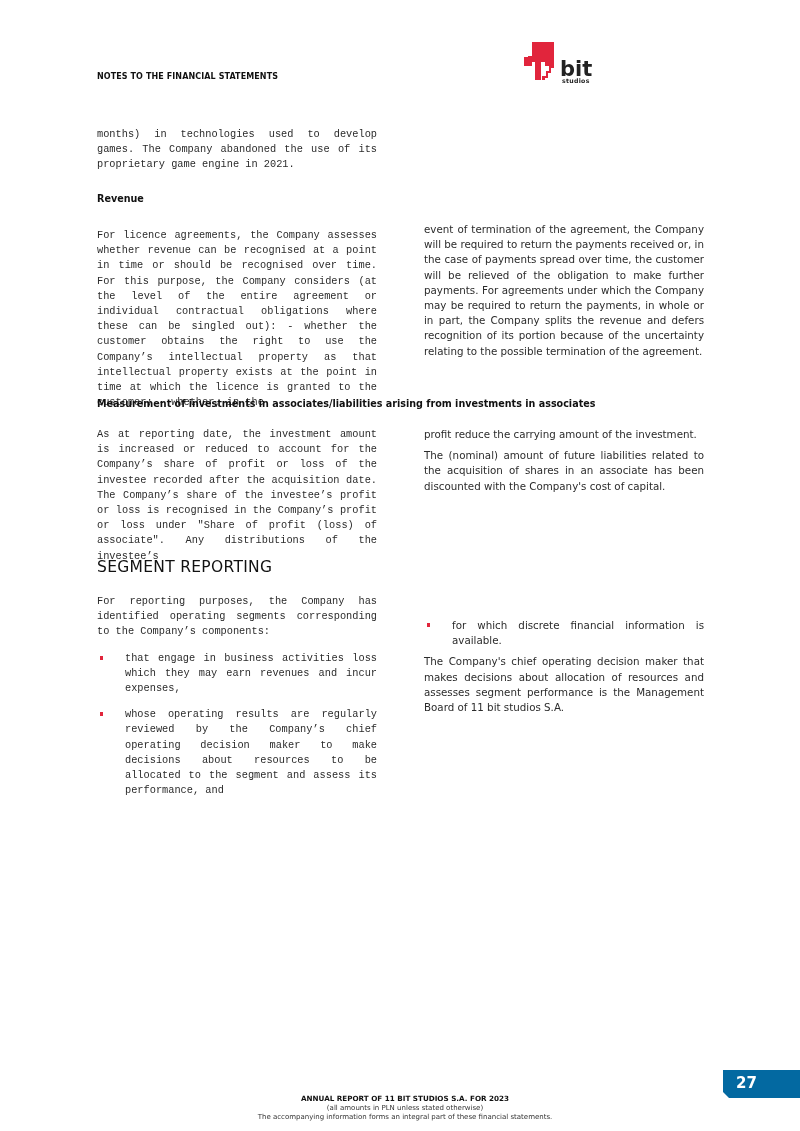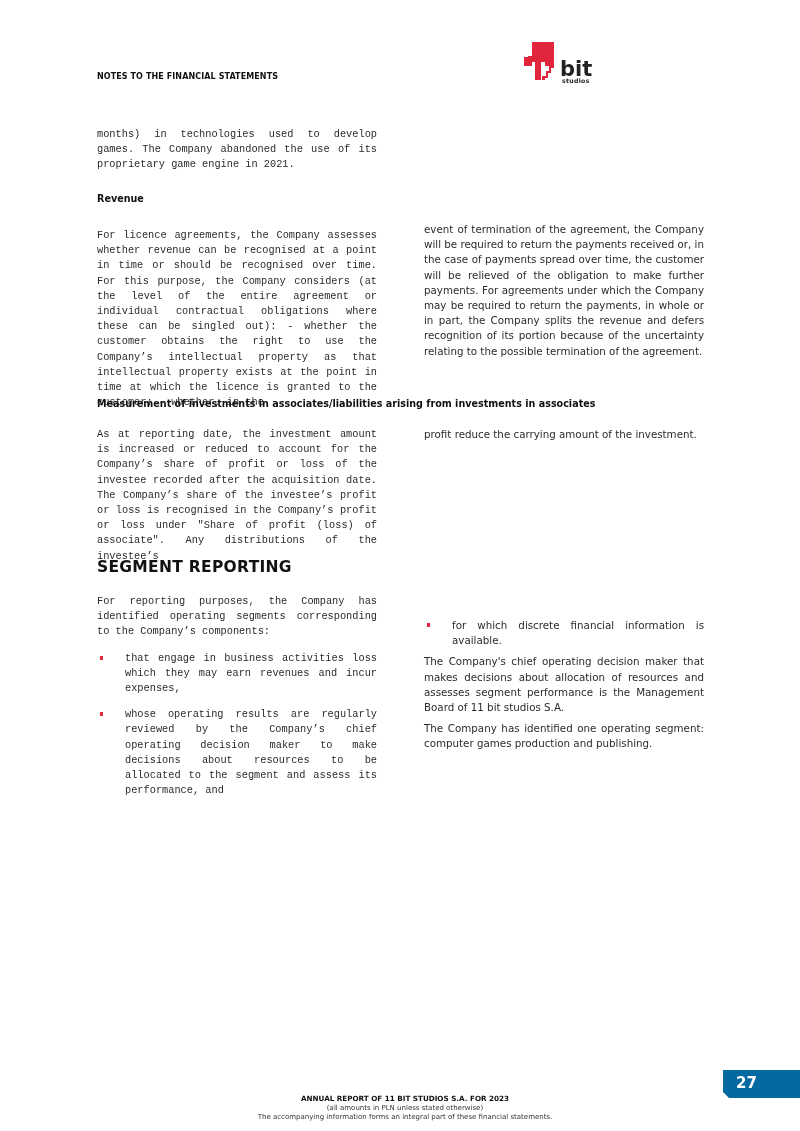--- a/index.html
+++ b/index.html
@@ -6,21 +6,21 @@
   body { width: 800px; height: 1131px; position: relative; overflow: hidden;
          font-family: "DejaVu Sans", sans-serif; color: #2a2a2a; }
   .abs { position: absolute; }
   .running-head { left: 97px; top: 72px; font-size: 8px; font-weight: bold; color: #111; letter-spacing: 0.1px; }
   .logo { left: 524px; top: 42px; width: 76px; height: 42px; }
   .col { position: absolute; width: 280px; font-size: 10.3px; line-height: 15.2px; text-align: justify; color: #2b2b2b; }
   .col p { margin: 0 0 6px 0; }
   .left { left: 97px; font-family: Liberation Mono, monospace; }
   .right { left: 424px; }
   .subhead { position: absolute; left: 97px; font-size: 9.6px; font-weight: bold; color: #111; }
-  .section-title { position: absolute; left: 97px; font-size: 15.5px; font-weight: bold; color: #111; letter-spacing: 0.3px; }
+  .section-title { position: absolute; left: 97px; font-size: 15.5px; font-weight: normal; color: #111; letter-spacing: 0.3px; }
   ul.bullets { list-style: none; margin: 0; padding: 0; }
   ul.bullets li { position: relative; padding-left: 28px; margin-bottom: 11px; }
   ul.bullets li .bullet { position: absolute; left: 3px; top: 5px; width: 3px; height: 4px; background: #e1253c; }
   .footer { position: absolute; left: 220px; width: 370px; top: 1094px; text-align: center; font-size: 7px; line-height: 9.5px; color: #333; }
   .footer .f-title { font-weight: bold; color: #111; font-size: 7.2px; }
   .page-badge { position: absolute; left: 723px; top: 1070px; width: 73px; height: 28px; background: #0369a1;
                 clip-path: polygon(0 0, 100% 0, 100% 100%, 6px 100%, 0 calc(100% - 6px)); padding-left: 48px; }
   .page-badge span { position: absolute; left: 13px; top: 4px; font-size: 15px; font-weight: bold; color: #fff; }
 </style>
 </head>
@@ -50,20 +50,21 @@
 <div class="col right" style="top:222px;">
   <p>event of termination of the agreement, the Company will be required to return the payments received or, in the case of payments spread over time, the customer will be relieved of the obligation to make further payments. For agreements under which the Company may be required to return the payments, in whole or in part, the Company splits the revenue and defers recognition of its portion because of the uncertainty relating to the possible termination of the agreement.</p>
 </div>
 
 <div class="subhead" style="top:398px;">Measurement of investments in associates/liabilities arising from investments in associates</div>
 <div class="col left" style="top:427px;">
   <p>As at reporting date, the investment amount is increased or reduced to account for the Company’s share of profit or loss of the investee recorded after the acquisition date. The Company’s share of the investee’s profit or loss is recognised in the Company’s profit or loss under "Share of profit (loss) of associate". Any distributions of the investee’s</p>
 </div>
 <div class="col right" style="top:427px;">
   <p>profit reduce the carrying amount of the investment.</p>
+  <p>The (nominal) amount of future liabilities related to the acquisition of shares in an associate has been discounted with the Company's cost of capital.</p>
 </div>
 
 <div class="section-title" style="top:558px;">SEGMENT REPORTING</div>
 <div class="col left" style="top:594px;">
   <p style="margin-bottom:11px;">For reporting purposes, the Company has identified operating segments corresponding to the Company’s components:</p>
   <ul class="bullets">
     <li>
       <span class="bullet"></span>
       <span>that engage in business activities loss which they may earn revenues and incur expenses,</span>
     </li>
@@ -74,21 +75,20 @@
   </ul>
 </div>
 <div class="col right" style="top:618px;">
   <ul class="bullets">
     <li style="margin-bottom:6px;">
       <span class="bullet"></span>
       <span>for which discrete financial information is available.</span>
     </li>
   </ul>
   <p>The Company's chief operating decision maker that makes decisions about allocation of resources and assesses segment performance is the Management Board of 11 bit studios S.A.</p>
-  <p>The Company has identified one operating segment: computer games production and publishing.</p>
 </div>
 
 <div class="footer">
   <div class="f-title">ANNUAL REPORT OF 11 BIT STUDIOS S.A. FOR 2023</div>
   <div>(all amounts in PLN unless stated otherwise)</div>
   <div>The accompanying information forms an integral part of these financial statements.</div>
 </div>
 <div class="page-badge">
   <span>27</span>
 </div>

